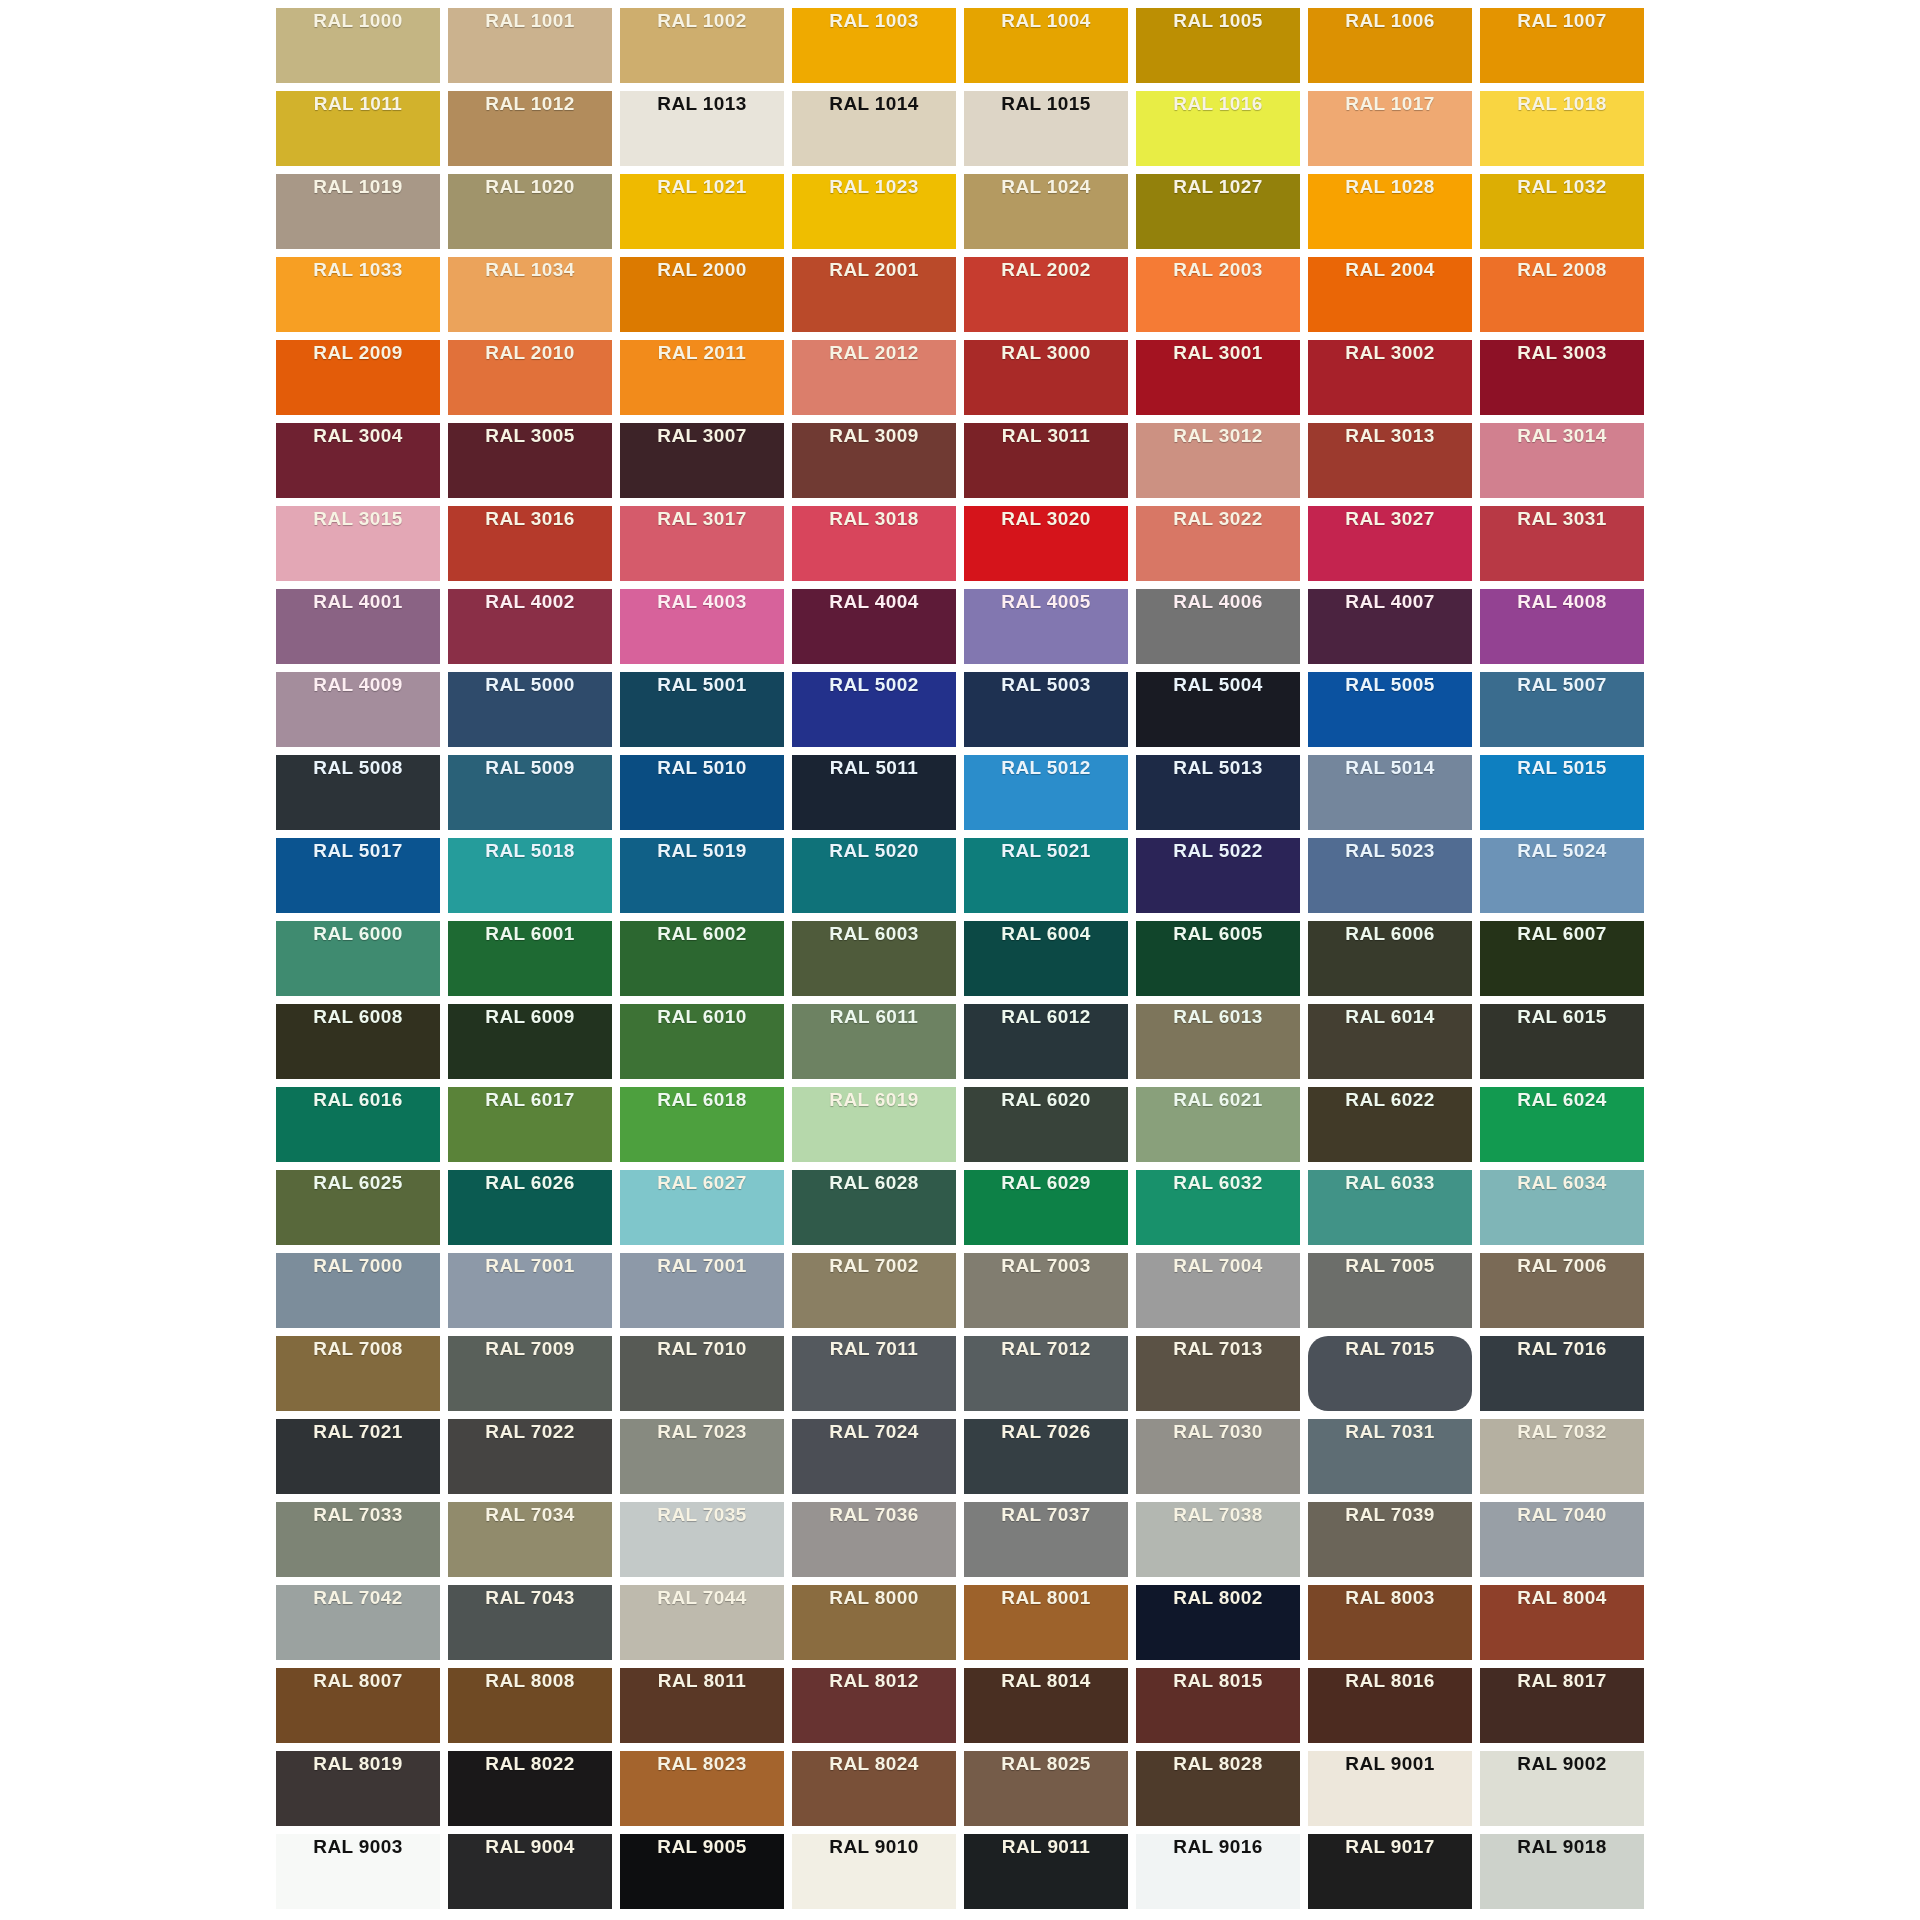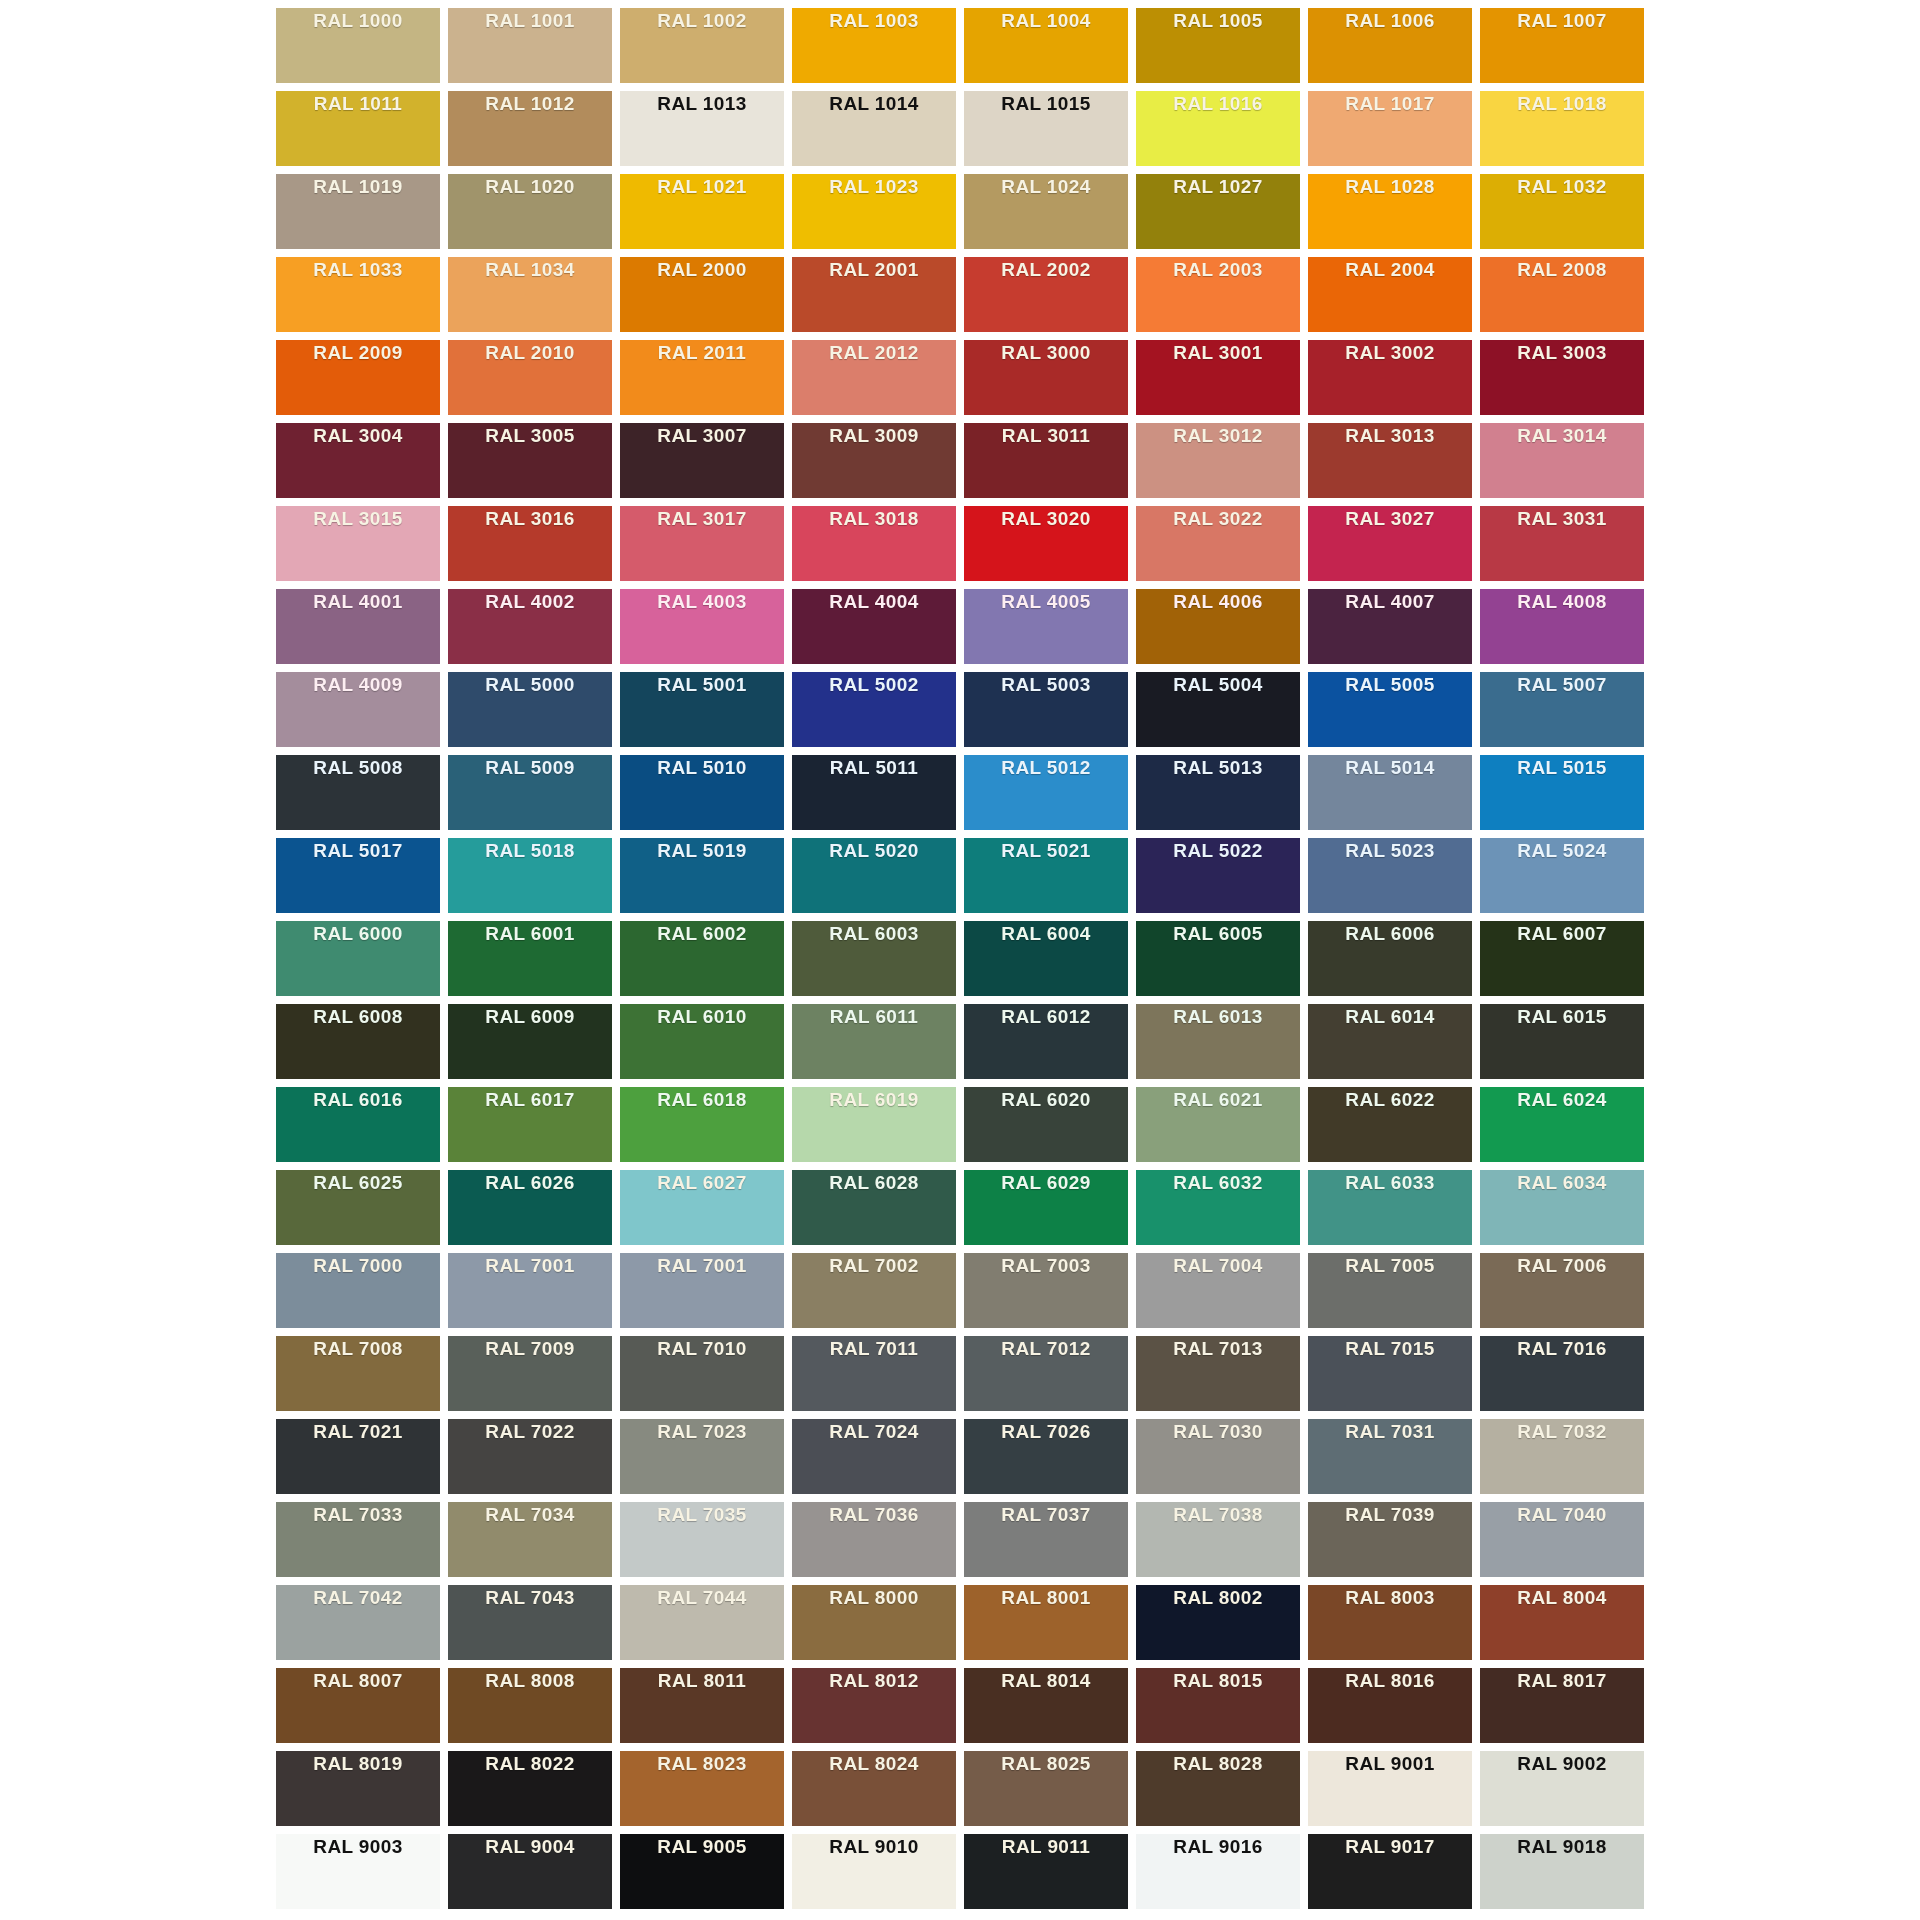--- a/index.html
+++ b/index.html
@@ -245,21 +245,21 @@
       </div>
       <div class="swatch" style="background: rgb(215, 98, 155);">
         <span class="swatch-label pinkish-text">RAL 4003</span>
       </div>
       <div class="swatch" style="background: rgb(94, 27, 56);">
         <span class="swatch-label pinkish-text">RAL 4004</span>
       </div>
       <div class="swatch" style="background: rgb(130, 119, 176);">
         <span class="swatch-label pinkish-text">RAL 4005</span>
       </div>
-      <div class="swatch" style="background: #a16207; padding-left: 18px;">
+      <div class="swatch" style="background: #737373; padding-left: 18px;">
         <span class="swatch-label pinkish-text">RAL 4006</span>
       </div>
       <div class="swatch" style="background: rgb(75, 35, 64);">
         <span class="swatch-label pinkish-text">RAL 4007</span>
       </div>
       <div class="swatch" style="background: rgb(147, 66, 146);">
         <span class="swatch-label pinkish-text">RAL 4008</span>
       </div>
       <div class="swatch" style="background: rgb(164, 141, 156);">
         <span class="swatch-label pinkish-text">RAL 4009</span>
@@ -464,21 +464,21 @@
       </div>
       <div class="swatch" style="background: rgb(84, 89, 94);">
         <span class="swatch-label light-text">RAL 7011</span>
       </div>
       <div class="swatch" style="background: rgb(87, 94, 96);">
         <span class="swatch-label light-text">RAL 7012</span>
       </div>
       <div class="swatch" style="background: rgb(91, 82, 69);">
         <span class="swatch-label light-text">RAL 7013</span>
       </div>
-      <div class="swatch" style="background: rgb(75, 81, 89);">
+      <div class="swatch" style="background: rgb(75, 81, 89); border-radius: 20px;">
         <span class="swatch-label light-text">RAL 7015</span>
       </div>
       <div class="swatch" style="background: rgb(52, 60, 66);">
         <span class="swatch-label light-text">RAL 7016</span>
       </div>
       <div class="swatch" style="background: rgb(47, 51, 54);">
         <span class="swatch-label light-text">RAL 7021</span>
       </div>
       <div class="swatch" style="background: rgb(69, 68, 66);">
         <span class="swatch-label light-text">RAL 7022</span>

